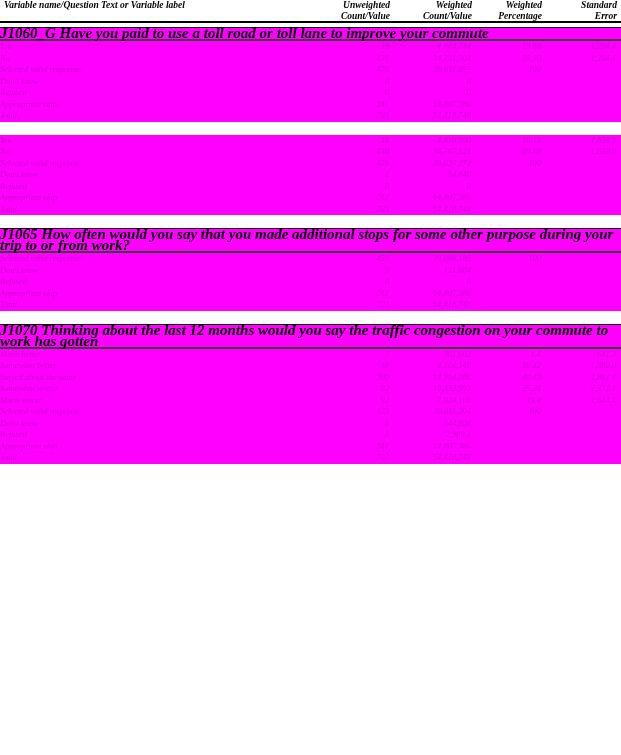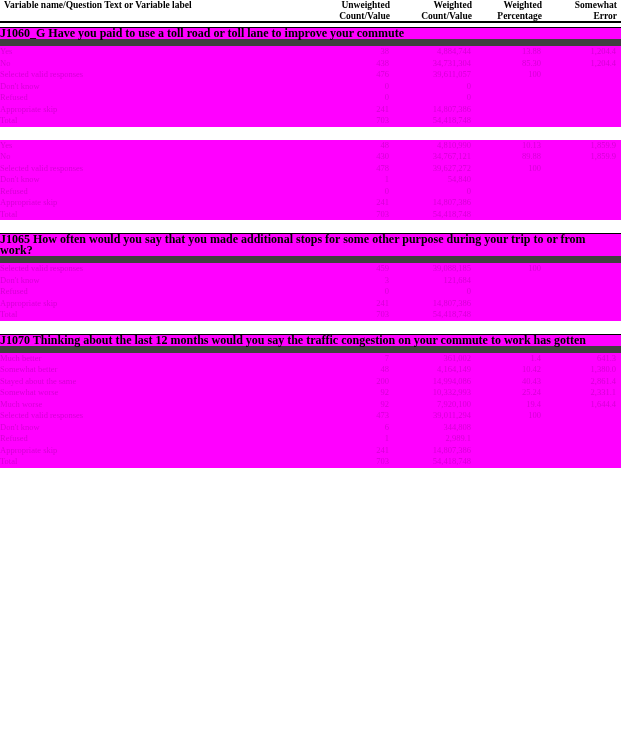--- a/index.html
+++ b/index.html
@@ -13,20 +13,21 @@
     font-family: "Liberation Serif", serif;
     font-size: 9px;
     color: #000000;
     overflow: hidden;
   }
   .sheet {
     position: relative;
     width: 621px;
     height: 674px;
     background: #ffffff;
+    font-style: italic;
   }
   table.stat {
     border-collapse: collapse;
     width: 621px;
     table-layout: fixed;
   }
   table.stat td, table.stat th {
     padding: 0;
     margin: 0;
     vertical-align: top;
@@ -56,25 +57,25 @@
   .hdr-row th.right {
     text-align: right;
     padding-right: 4px;
   }
 
   
   .qband td {
     background: #ff00ff;
     font-family: "Liberation Serif", serif;
     font-weight: bold;
-    font-size: 12px;
+    font-size: 15px;
     color: #000000;
     padding: 5px 4px 6px 6px;
     border-top: 1px solid #000000;
-    border-bottom: 7px solid #404040;
+    border-bottom: 2px solid #404040;
     line-height: 11px;
   }
 
   
   .drow td {
     background: #ff00ff;
     font-family: "Liberation Serif", serif;
     font-size: 8.5px;
     color: #ff00ff;
     line-height: 11.5px;
@@ -133,21 +134,21 @@
         </th>
         <th class="right">
           <span>Weighted</span><br>
           <span>Count/Value</span>
         </th>
         <th class="right">
           <span>Weighted</span><br>
           <span>Percentage</span>
         </th>
         <th class="right">
-          <span>Somewhat</span><br>
+          <span>Standard</span><br>
           <span>Error</span>
         </th>
       </tr>
     </thead>
     <tbody>
 
       <tr class="spacer-small">
           <td colspan="5"></td>
         </tr>
       <tr class="qband">

